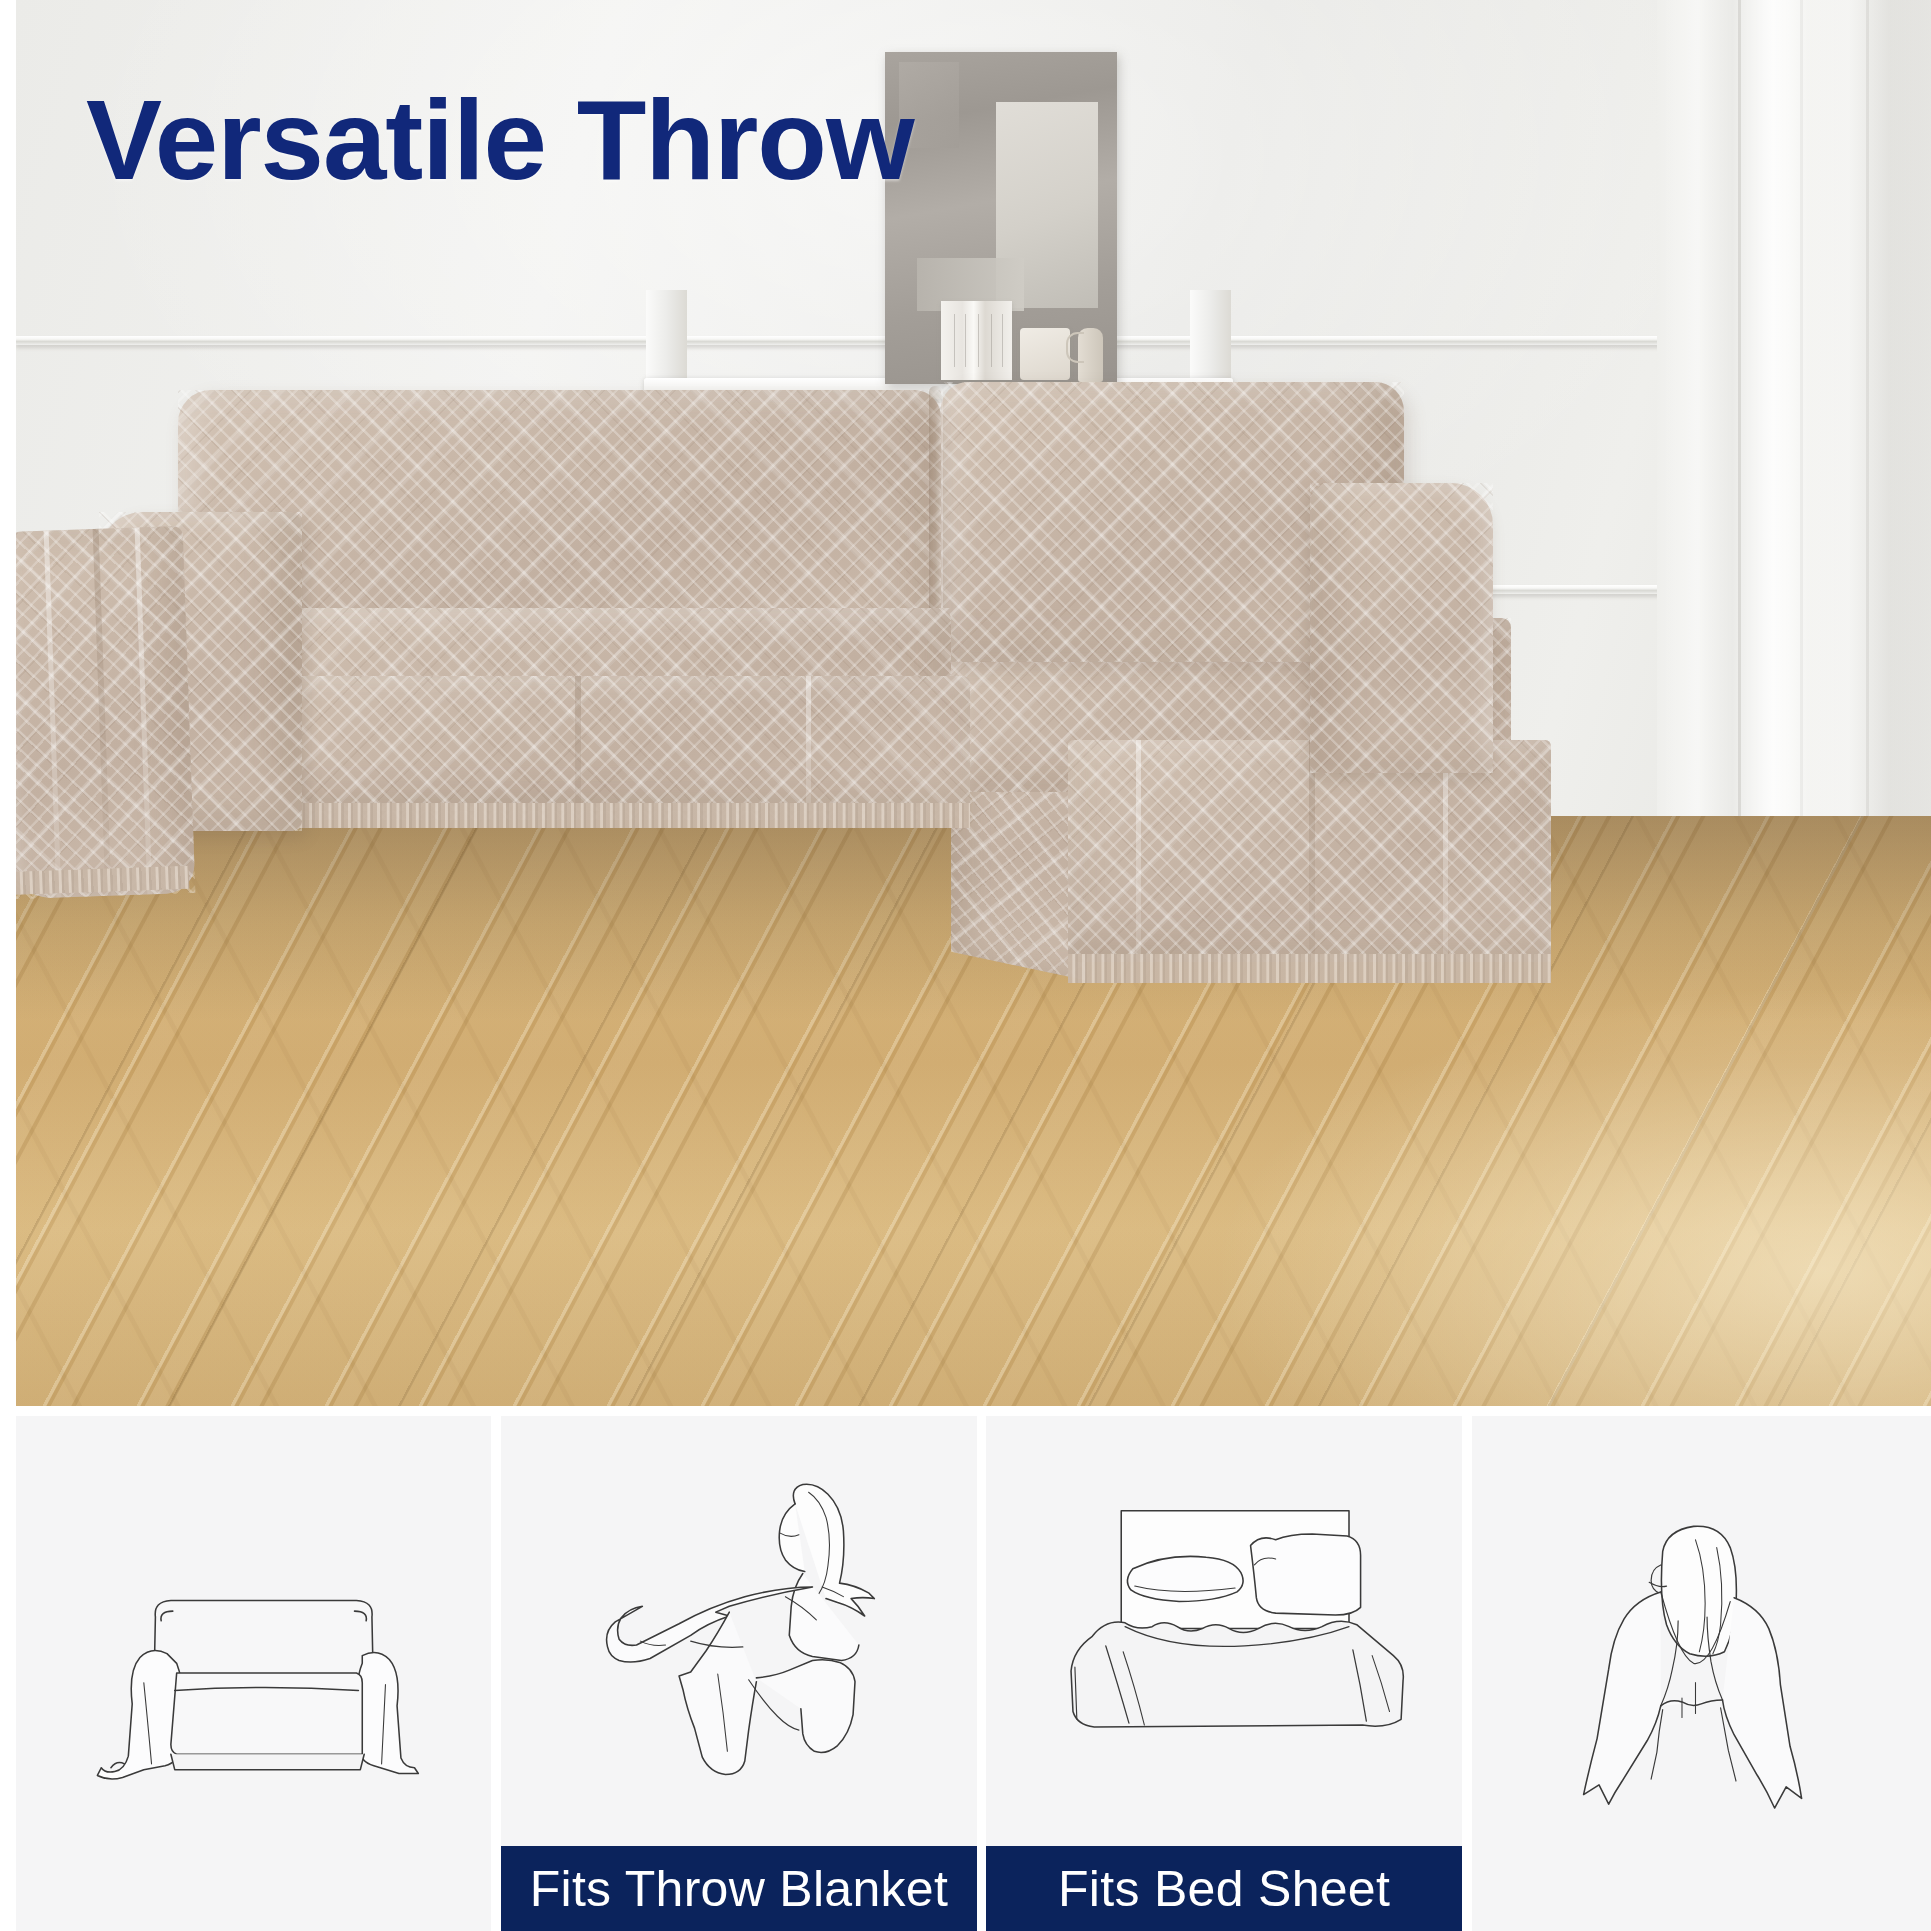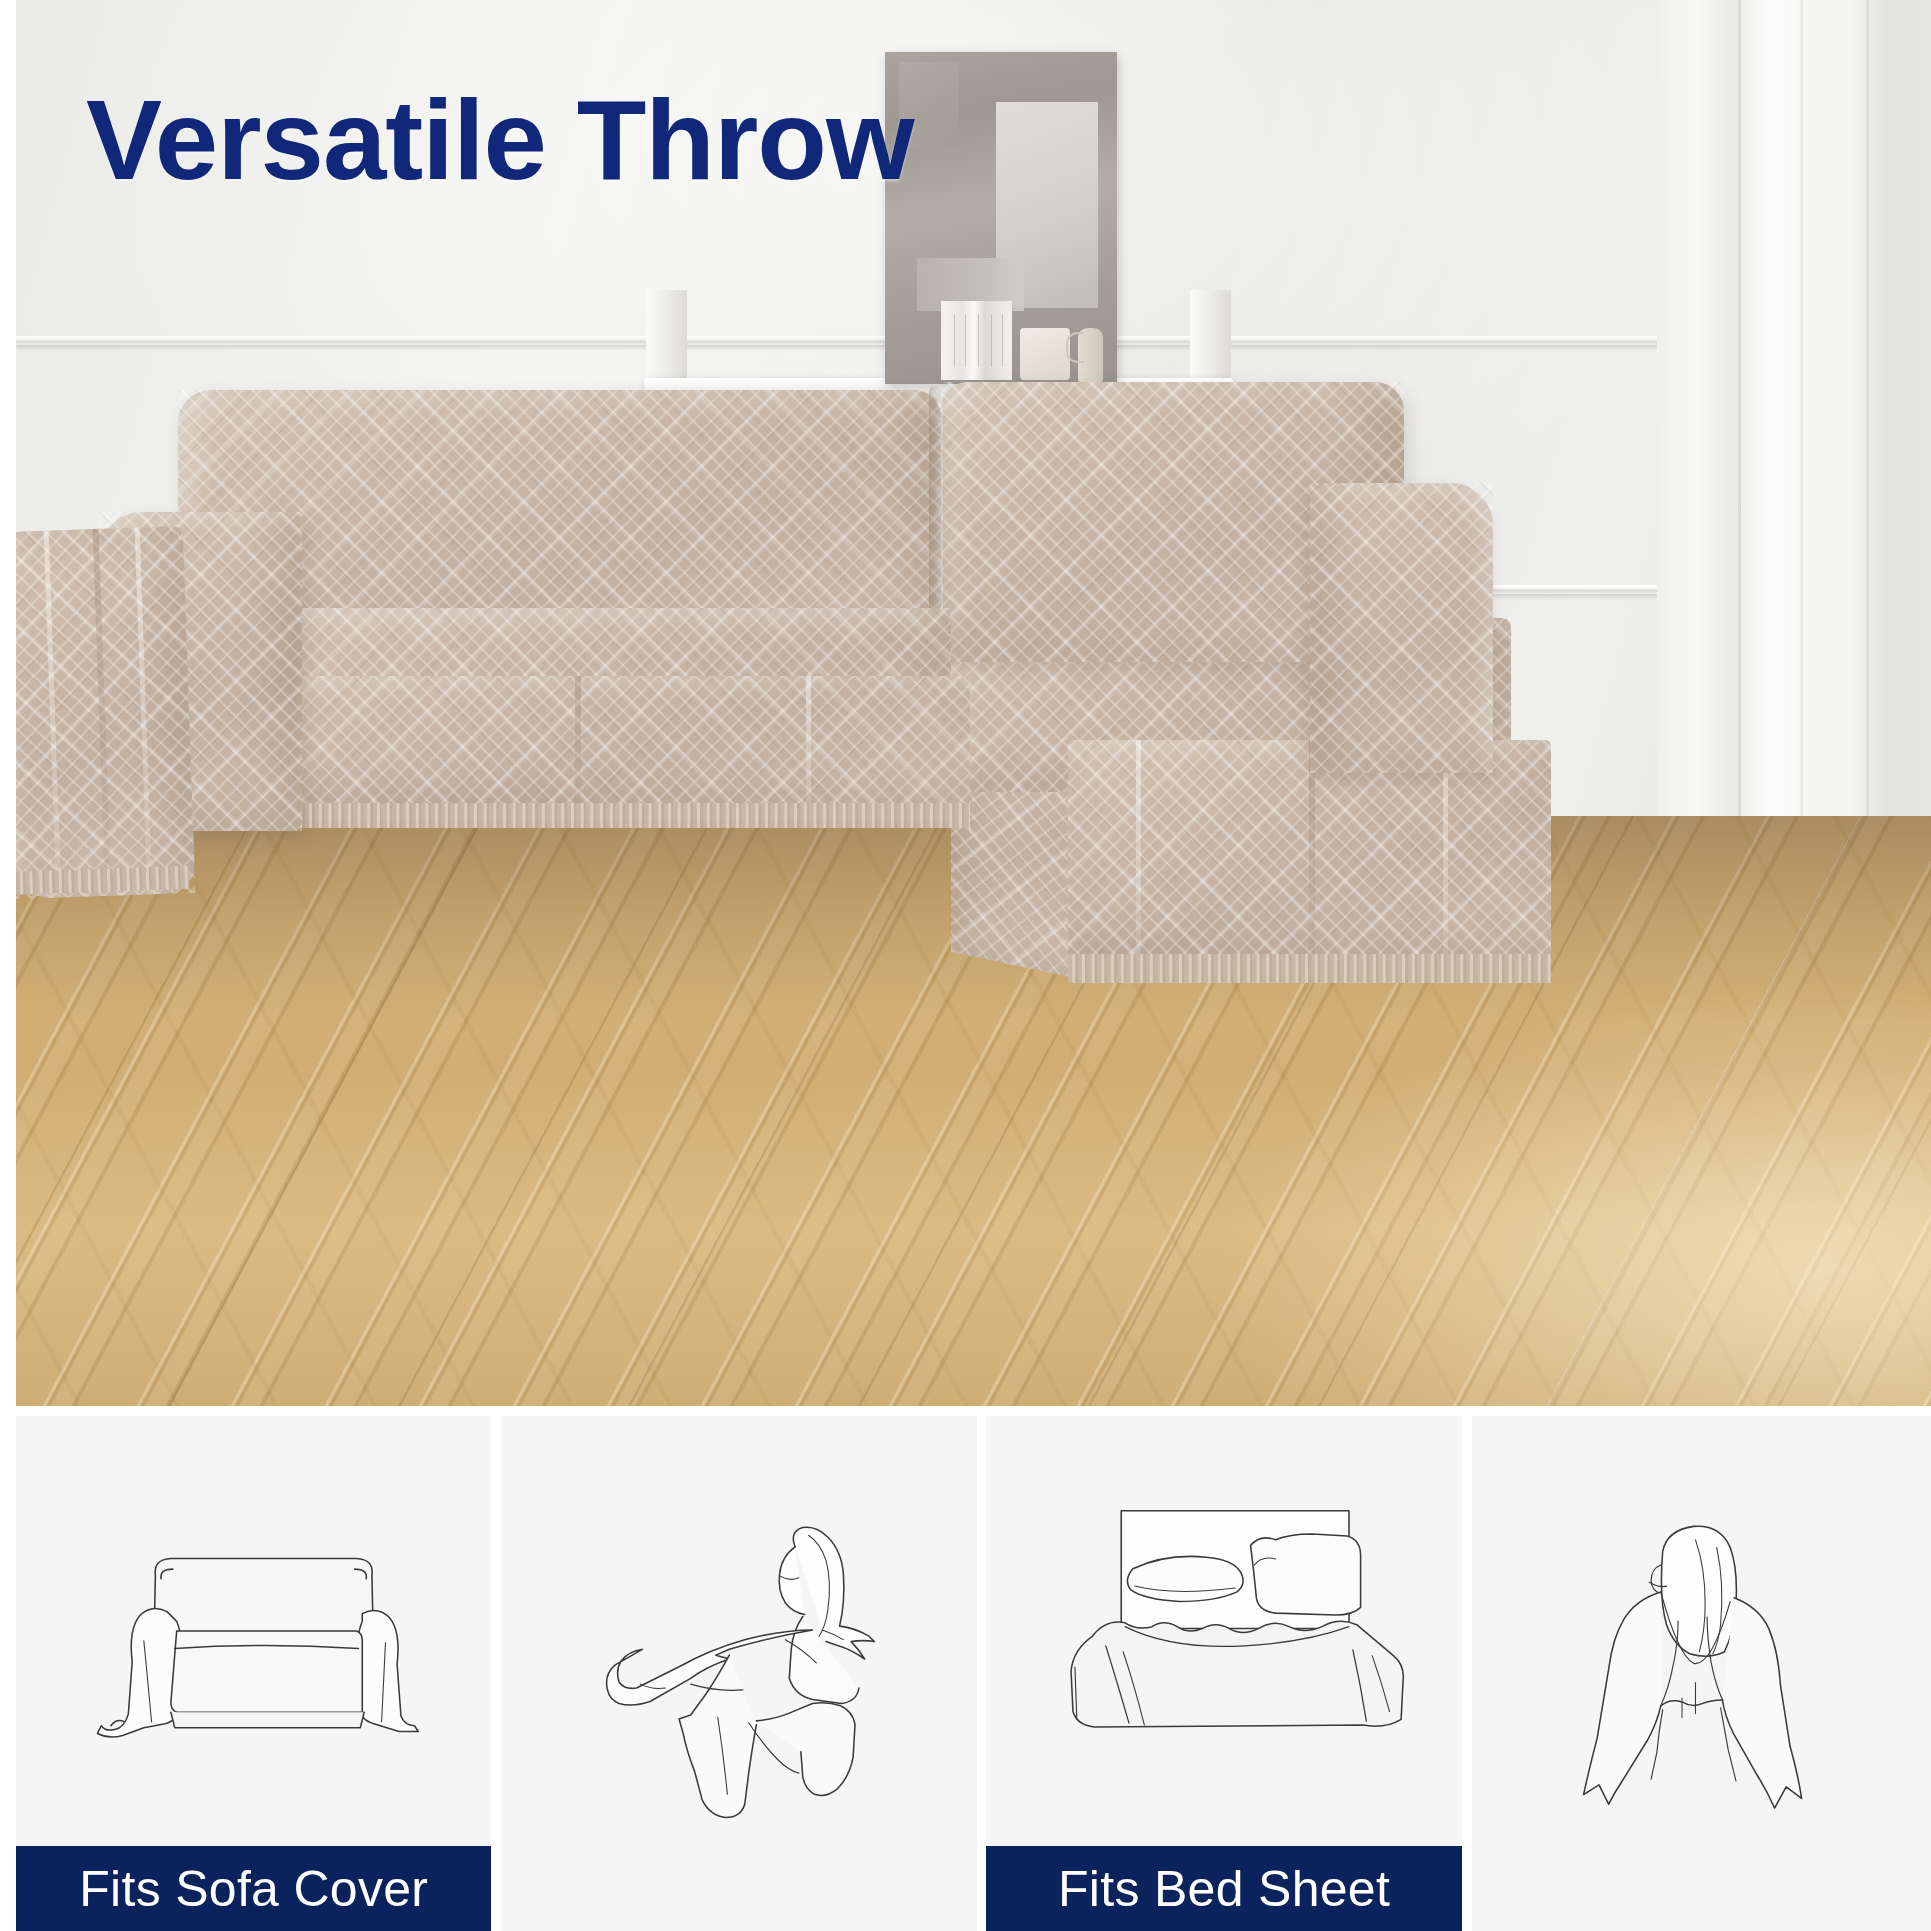--- a/index.html
+++ b/index.html
@@ -446,21 +446,20 @@
             <path d="M128 168 Q220 162 318 168" fill="none"></path>
             <path d="M124 234 L128 250 L320 250 L324 234" fill="#f4f4f5"></path>
             <path d="M114 96 Q112 86 126 86" fill="none"></path>
             <path d="M326 96 Q328 86 314 86" fill="none"></path>
             <path d="M62 248 Q68 240 76 244" fill="none"></path>
             <path d="M96 160 Q100 200 104 244" fill="none" stroke-width="1.1"></path>
             <path d="M346 162 Q344 202 342 244" fill="none" stroke-width="1.1"></path>
           </g>
         </svg>
       </div>
-      <div class="panel-label" style="background:#0b235c">Fits Sofa Cover</div>
     </div>
 
     <div class="panel">
       <div class="panel-art" style="background: rgb(245, 245, 246);">
         <svg width="406" height="319" viewBox="0 0 420 330">
           <g fill="#fbfbfc" stroke="#3a3a3a" stroke-width="1.6" stroke-linejoin="round" stroke-linecap="round">
 
             <path d="M268 34 Q262 18 276 14 Q290 12 302 24 Q316 38 318 62 Q320 92 314 116 Q330 118 344 126 L350 132 Q338 130 326 132 Q334 140 340 150 Q326 140 312 136 L300 132" fill="#fdfdfd"></path>
             <path d="M268 34 Q254 44 252 62 Q250 80 258 92 Q266 102 278 104" fill="#fdfdfd"></path>
             <path d="M252 64 Q262 70 272 66" fill="none" stroke-width="1.1"></path>
@@ -473,20 +472,21 @@
             <path d="M200 146 Q188 168 176 186 L160 208 L148 212 L152 226 Q156 246 164 266 L172 296 Q180 312 196 314 Q212 314 216 300 L220 268 Q224 240 228 218" fill="#fafafb"></path>
             <path d="M228 214 Q248 212 262 206 L286 196 Q302 194 314 198 Q328 204 330 218 L328 252 Q324 272 312 284 Q300 294 288 290 Q278 284 276 272 L274 246" fill="#fafafb"></path>
             <path d="M220 216 Q236 240 250 254 Q262 266 272 268" fill="none" stroke-width="1.2"></path>
             <path d="M160 176 Q186 184 214 182" fill="none" stroke-width="1.2"></path>
             <path d="M188 210 Q194 250 198 290" fill="none" stroke-width="1.1"></path>
             <path d="M108 176 Q120 182 134 180" fill="none" stroke-width="1.1"></path>
             <path d="M258 130 Q276 140 290 154" fill="none" stroke-width="1.1"></path>
           </g>
         </svg>
       </div>
+      <div class="panel-label" style="background:#0b235c">Fits Throw Blanket</div>
     </div>
 
     <div class="panel">
       <div class="panel-art" style="background: rgb(245, 245, 246);">
         <svg width="415" height="309" viewBox="0 0 430 320">
           <g fill="#fbfbfc" stroke="#3a3a3a" stroke-width="1.6" stroke-linejoin="round" stroke-linecap="round">
 
             <rect x="108" y="36" width="236" height="122" fill="#fdfdfd"></rect>
 
             <path d="M120 96 Q154 80 196 84 Q224 86 232 100 Q238 112 228 120 Q206 130 168 130 Q132 128 118 118 Q110 108 120 96 Z" fill="#fcfcfd"></path>

